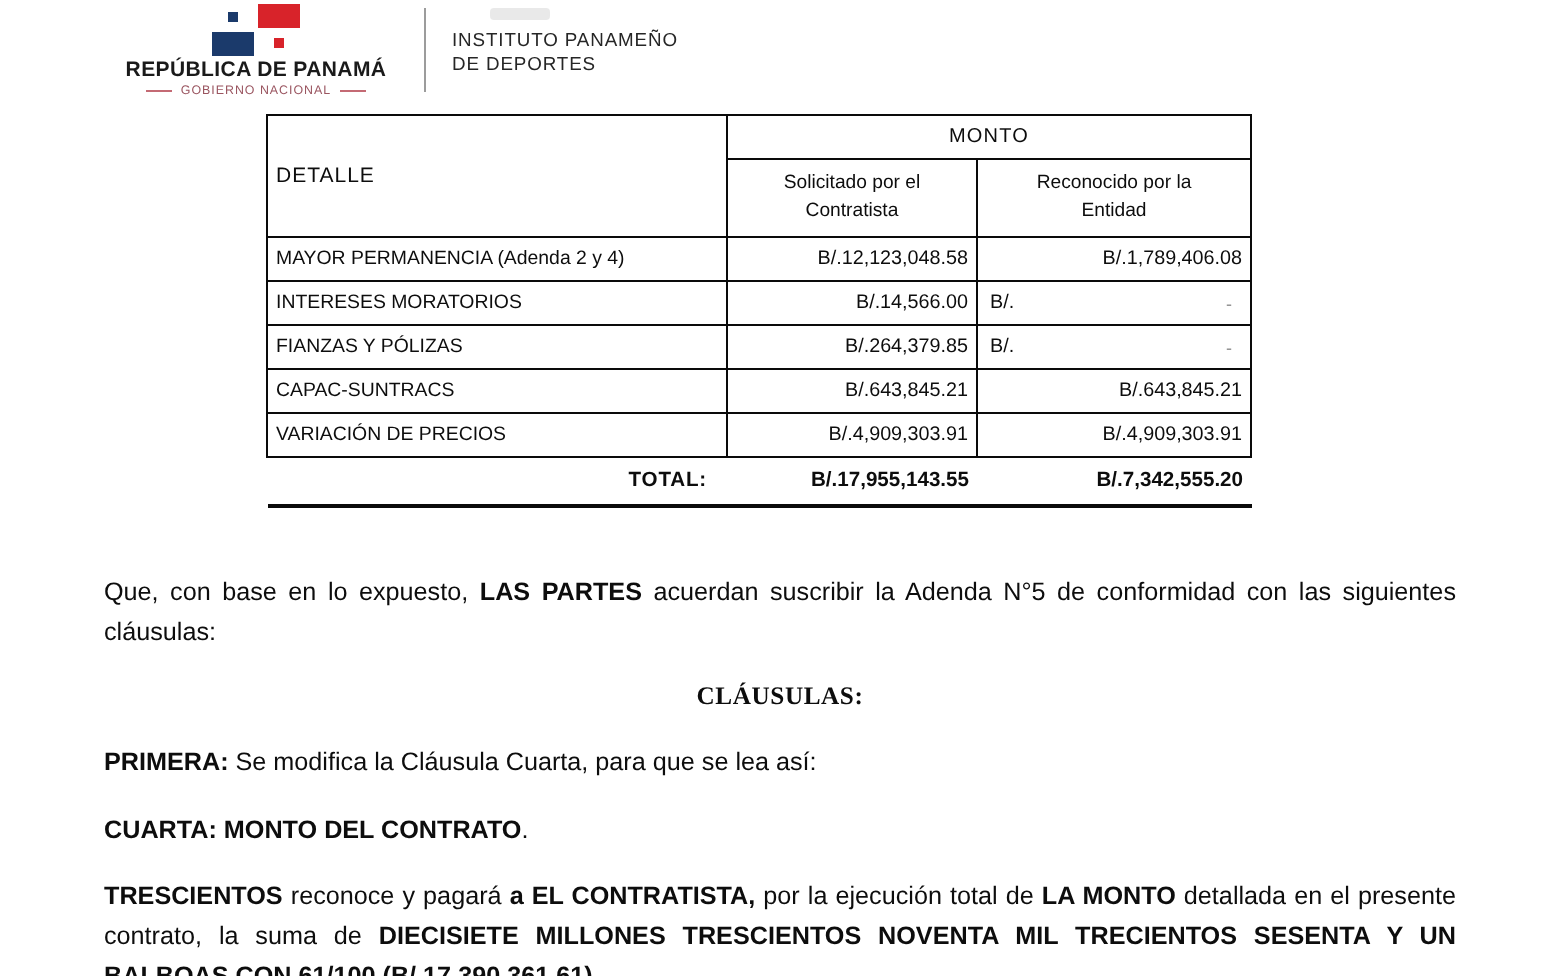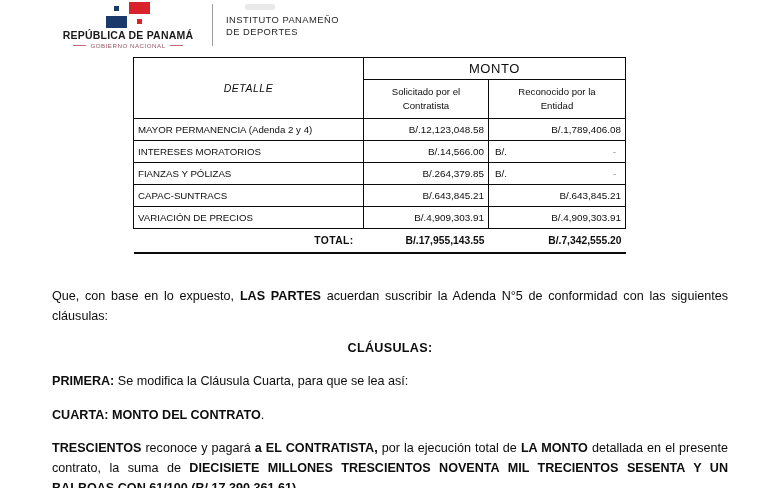--- a/index.html
+++ b/index.html
@@ -126,30 +126,29 @@
     font-weight: normal;
     vertical-align: middle;
   }
   .col-detail  { width: 230px; }
   .col-req     { width: 125px; }
   .col-rec     { width: 137px; }
 
   th.th-monto {
     text-align: center;
     font-weight: bold;
-    font-size: 13px;
+    font-size: 10px;
     letter-spacing: 0.6px;
     height: 17px;
   }
   th.th-detalle {
-    text-align: center;
+    text-align: left;
     font-weight: bold;
     font-size: 10.5px;
     letter-spacing: 0.5px;
-    font-style: italic;
   }
   th.th-sub {
     text-align: center;
     font-weight: bold;
     font-size: 9.6px;
     line-height: 1.45;
     height: 34px;
   }
   td.cell-detail {
     text-align: left;
@@ -210,20 +209,21 @@
     text-align: left;
   }
   .para.justify {
     text-align: justify;
   }
   .para.center {
     text-align: center;
     font-weight: bold;
     letter-spacing: 0.3px;
     margin-bottom: 13px;
+    font-family: Liberation Serif, serif;
   }
   .b { font-weight: bold; }
   .clause-line { margin: 0 0 13px 0; }
   .final-para {
     margin: 0;
     text-align: justify;
     line-height: 1.60;
   }
 </style>
 </head>

